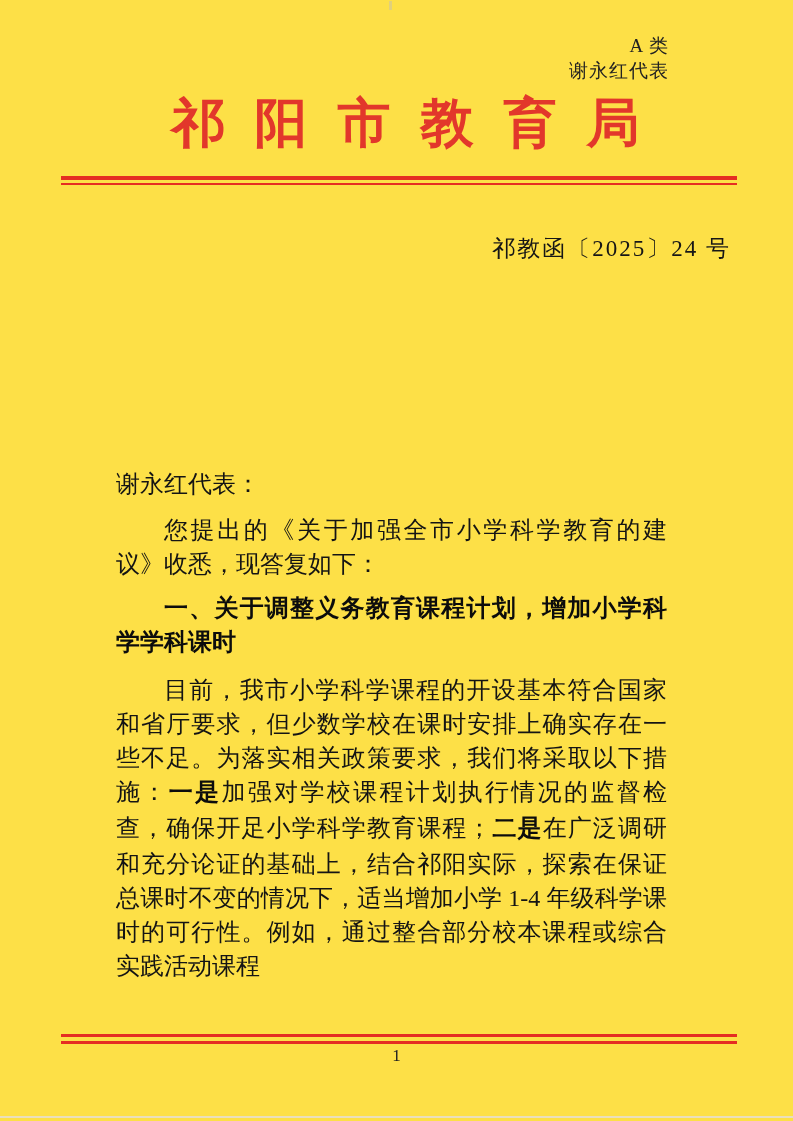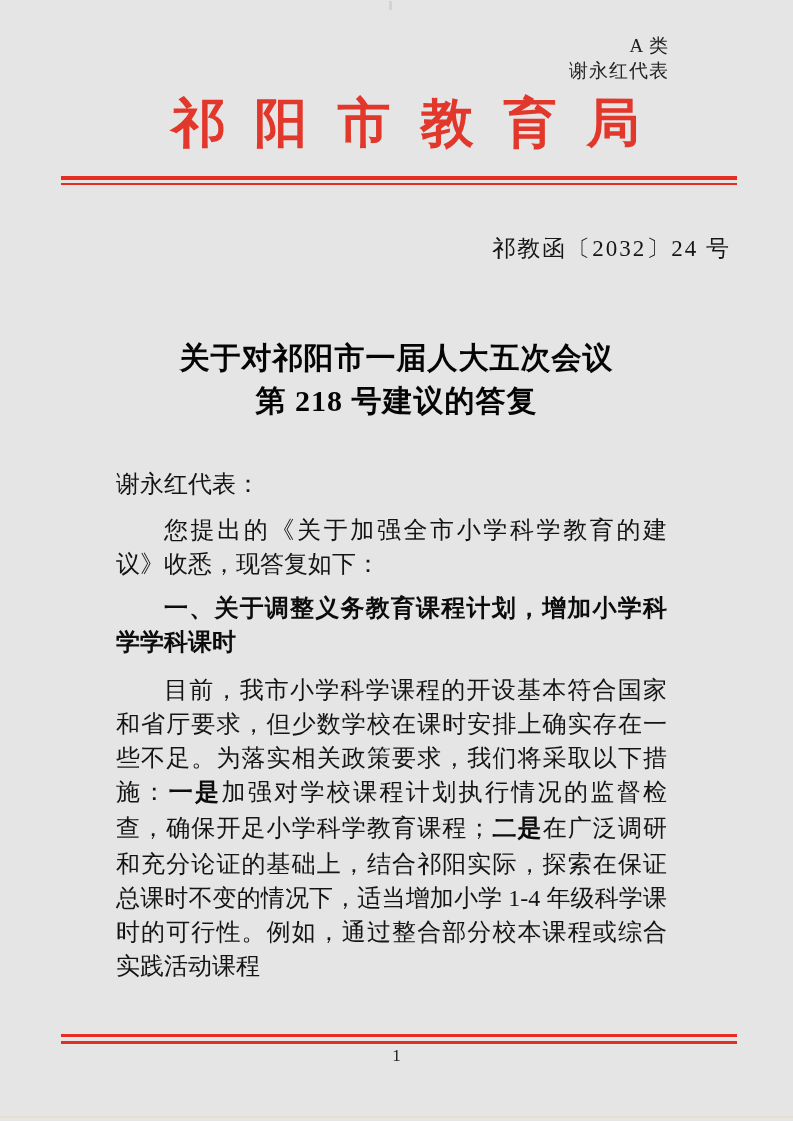--- a/index.html
+++ b/index.html
@@ -3,21 +3,21 @@
 <meta charset="utf-8">
 <style>
   :root{
     --red:#e2372b;
     --rule-red:#e52d22;
   }
   html,body{margin:0;padding:0;background:#ffffff;}
   .page{
     position:relative;
     width:793px;height:1121px;
-    background:#e5e5e5;
+    background:#fde047;
     overflow:hidden;
     font-family:"Liberation Serif","DejaVu Serif",serif;
     color:#1b1b1b;
   }
   
   .classification{
     position:absolute;top:33px;right:124px;
     text-align:right;
     font-size:19px;line-height:25px;
     color:#222;
@@ -99,26 +99,22 @@
 
   <div class="classification">
     <div>A 类</div>
     <div>谢永红代表</div>
   </div>
 
   <div class="agency">祁阳市教育局</div>
 
   <div class="red-rule header-rule"></div>
 
-  <div class="doc-number">祁教函〔2032〕24 号</div>
+  <div class="doc-number">祁教函〔2025〕24 号</div>
 
-  <div class="doc-title">
-    <div>关于对祁阳市一届人大五次会议</div>
-    <div>第 218 号建议的答复</div>
-  </div>
 
   <div class="body">
     <p class="salutation">谢永红代表：</p>
     <div id="paragraphs">
         <p class="indent"><span>您提出的《关于加强全市小学科学教育的建议》收悉，现答复如下：</span></p>
         <p class="indent hei"><b class="run">一、关于调整义务教育课程计划，增加小学科学学科课时</b></p>
         <p class="indent"><span>目前，我市小学科学课程的开设基本符合国家和省厅要求，但少数学校在课时安排上确实存在一些不足。为落实相关政策要求，我们将采取以下措施：</span><b class="run">一是</b><span>加强对学校课程计划执行情况的监督检查，确保开足小学科学教育课程；</span><b class="run">二是</b><span>在广泛调研和充分论证的基础上，结合祁阳实际，探索在保证总课时不变的情况下，适当增加小学 1-4 年级科学课时的可行性。例如，通过整合部分校本课程或综合实践活动课程</span></p>
       </div>
   </div>
 

